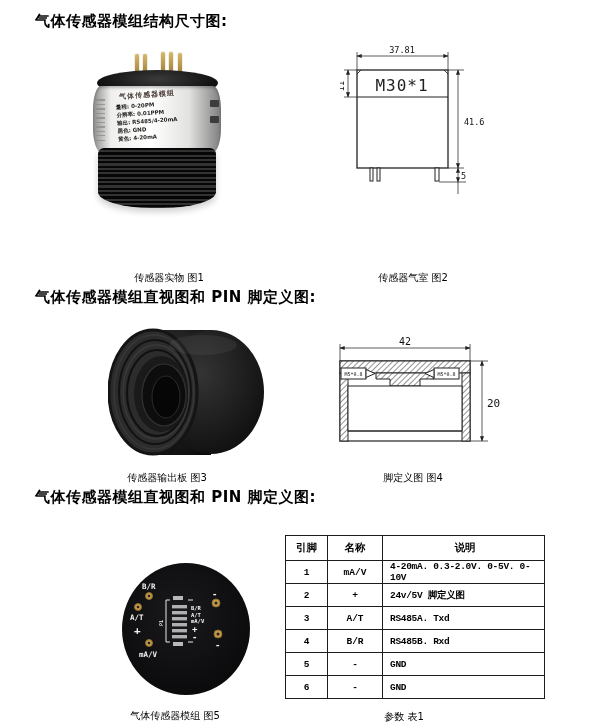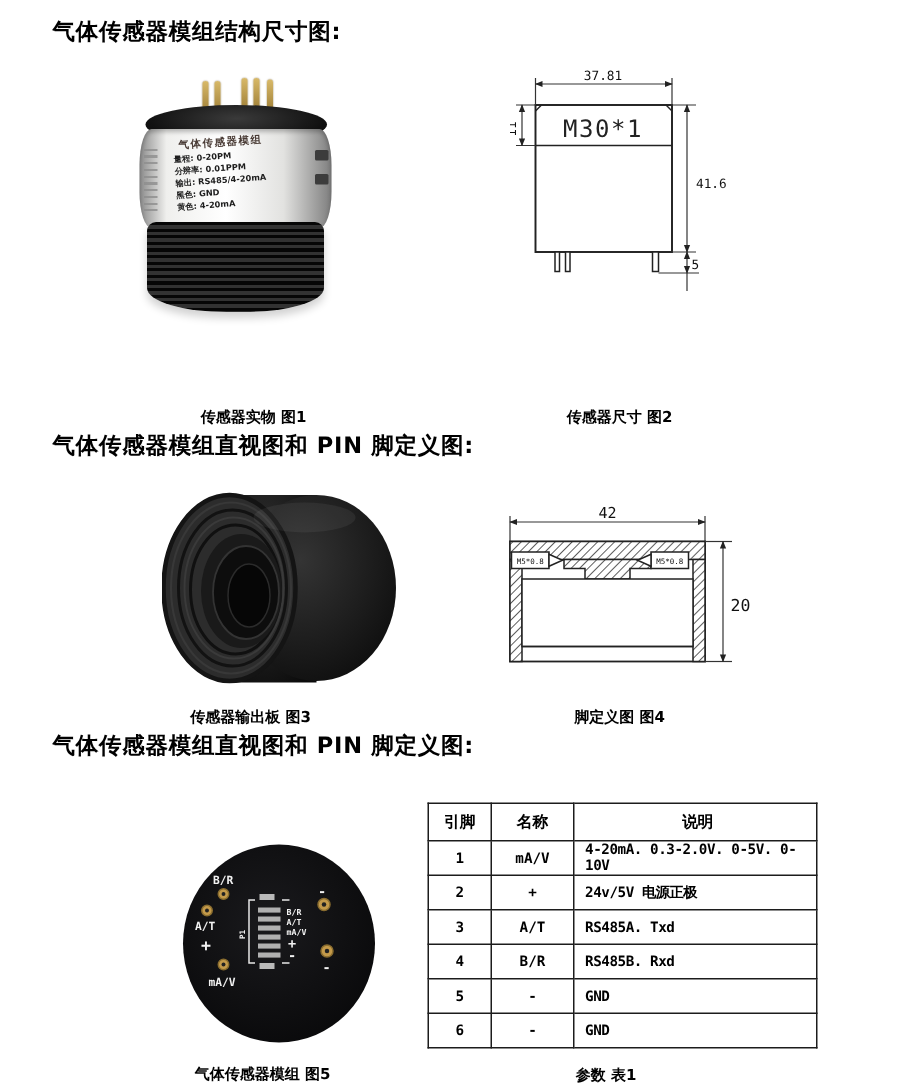--- a/index.html
+++ b/index.html
@@ -1,20 +1,20 @@
 <!DOCTYPE html>
 <html><head>
 <meta charset="utf-8">
 <style>
   html,body{margin:0;padding:0;background:#fff;}
   .page{position:relative;width:600px;height:728px;background:#fff;overflow:hidden;
         font-family:"DejaVu Sans","Liberation Sans",sans-serif;color:#000;}
   .title{position:absolute;left:35px;font-size:15px;font-weight:bold;letter-spacing:.5px;white-space:nowrap;}
   .t1{top:12px;} .t2{top:288px;} .t3{top:488px;}
-  .cap{position:absolute;font-size:10px;font-weight:bold;transform:translateX(-50%);white-space:nowrap;text-align:center;}
+  .cap{position:absolute;font-size:10px;font-weight:normal;transform:translateX(-50%);white-space:nowrap;text-align:center;}
 
   
   .sensor-photo{position:absolute;left:93px;top:50px;width:135px;height:160px;}
   .pin{position:absolute;width:3.5px;height:23px;top:4px;border-radius:2px;
        background:linear-gradient(180deg,#d8b968,#9a7a33);box-shadow:0 0 1px #6b5420;}
   .cap-top{position:absolute;left:4px;top:20px;width:121px;height:26px;border-radius:50%;
        background:radial-gradient(ellipse at 50% 35%,#3a3a3a,#101010 70%);}
   .band{position:absolute;left:0;top:36px;width:128px;height:66px;border-radius:8px/24px;
        background:linear-gradient(90deg,#8b8b8b 0%,#efefed 14%,#ffffff 45%,#e2e2e0 75%,#7e7e7e 100%);
        box-shadow:inset 0 2px 3px rgba(0,0,0,.25);overflow:hidden;}
@@ -38,21 +38,21 @@
   .dim2{position:absolute;left:330px;top:333px;}
   .dtxt{font-size:8.5px;fill:#111;font-family:"DejaVu Sans Mono","DejaVu Sans",monospace;}
 
   
   .pcb{position:absolute;left:118px;top:558px;}
   .pcb text{font-family:"DejaVu Sans Mono",monospace;font-weight:bold;fill:#f2f2f2;}
 
   
   .pin-table{position:absolute;left:285px;top:535px;border-collapse:collapse;
        font-family:"DejaVu Sans Mono","DejaVu Sans",monospace;}
-  .pin-table th,.pin-table td{border:1.4px solid #1c1c1c;font-weight:bold;padding:0 4px;}
+  .pin-table th,.pin-table td{border:1.4px solid #1c1c1c;font-weight:bold;padding:0 4px;font-family:Liberation Mono, monospace;}
   .pin-table th{height:24px;font-size:10.5px;text-align:center;}
   .pin-table td{height:22px;font-size:9.5px;}
   .c1{width:33px;text-align:center;} .c2{width:46px;text-align:center;}
   .c3{width:150px;text-align:left;padding-left:7px !important;letter-spacing:-.3px;}
 </style>
 </head>
 <body>
 
 <div class="page">
 
@@ -115,21 +115,21 @@
     <rect x="37" y="123" width="3" height="13" fill="#fff" stroke="#222" stroke-width="1"></rect>
     <rect x="95" y="123" width="4" height="13" fill="#fff" stroke="#222" stroke-width="1"></rect>
 
     <line x1="99" y1="137" x2="126" y2="137" stroke="#333" stroke-width="0.8"></line>
     <line x1="118" y1="123" x2="118" y2="137" stroke="#333" stroke-width="0.8" marker-start="url(#ar1)" marker-end="url(#ar1)"></line>
     <line x1="118" y1="137" x2="118" y2="149" stroke="#333" stroke-width="0.8"></line>
     <text x="121" y="134" class="dtxt">5</text>
   </svg>
 
   <div class="cap" style="left:169px;top:271px">传感器实物  图1</div>
-  <div class="cap" style="left:413px;top:271px">传感器尺寸  图2</div>
+  <div class="cap" style="left:413px;top:271px">传感器气室  图2</div>
 
   <div class="chamber-photo">
     <svg width="160" height="138" viewBox="0 0 160 138">
       <defs>
         <radialGradient id="bodyg" cx="40%" cy="35%" r="80%">
           <stop offset="0%" stop-color="#343434"></stop>
             <stop offset="60%" stop-color="#1b1b1b"></stop>
             <stop offset="100%" stop-color="#0a0a0a"></stop>
         </radialGradient>
       </defs>
@@ -243,21 +243,21 @@
       <th class="c3" style="">说明</th>
     </tr>
     <tr>
       <td class="c1">1</td>
       <td class="c2">mA/V</td>
       <td class="c3">4-20mA. 0.3-2.0V. 0-5V. 0-10V</td>
     </tr>
     <tr>
       <td class="c1">2</td>
       <td class="c2">+</td>
-      <td class="c3">24v/5V 电源正极</td>
+      <td class="c3">24v/5V 脚定义图</td>
     </tr>
     <tr>
       <td class="c1">3</td>
       <td class="c2">A/T</td>
       <td class="c3">RS485A. Txd</td>
     </tr>
     <tr>
       <td class="c1">4</td>
       <td class="c2">B/R</td>
       <td class="c3">RS485B. Rxd</td>

